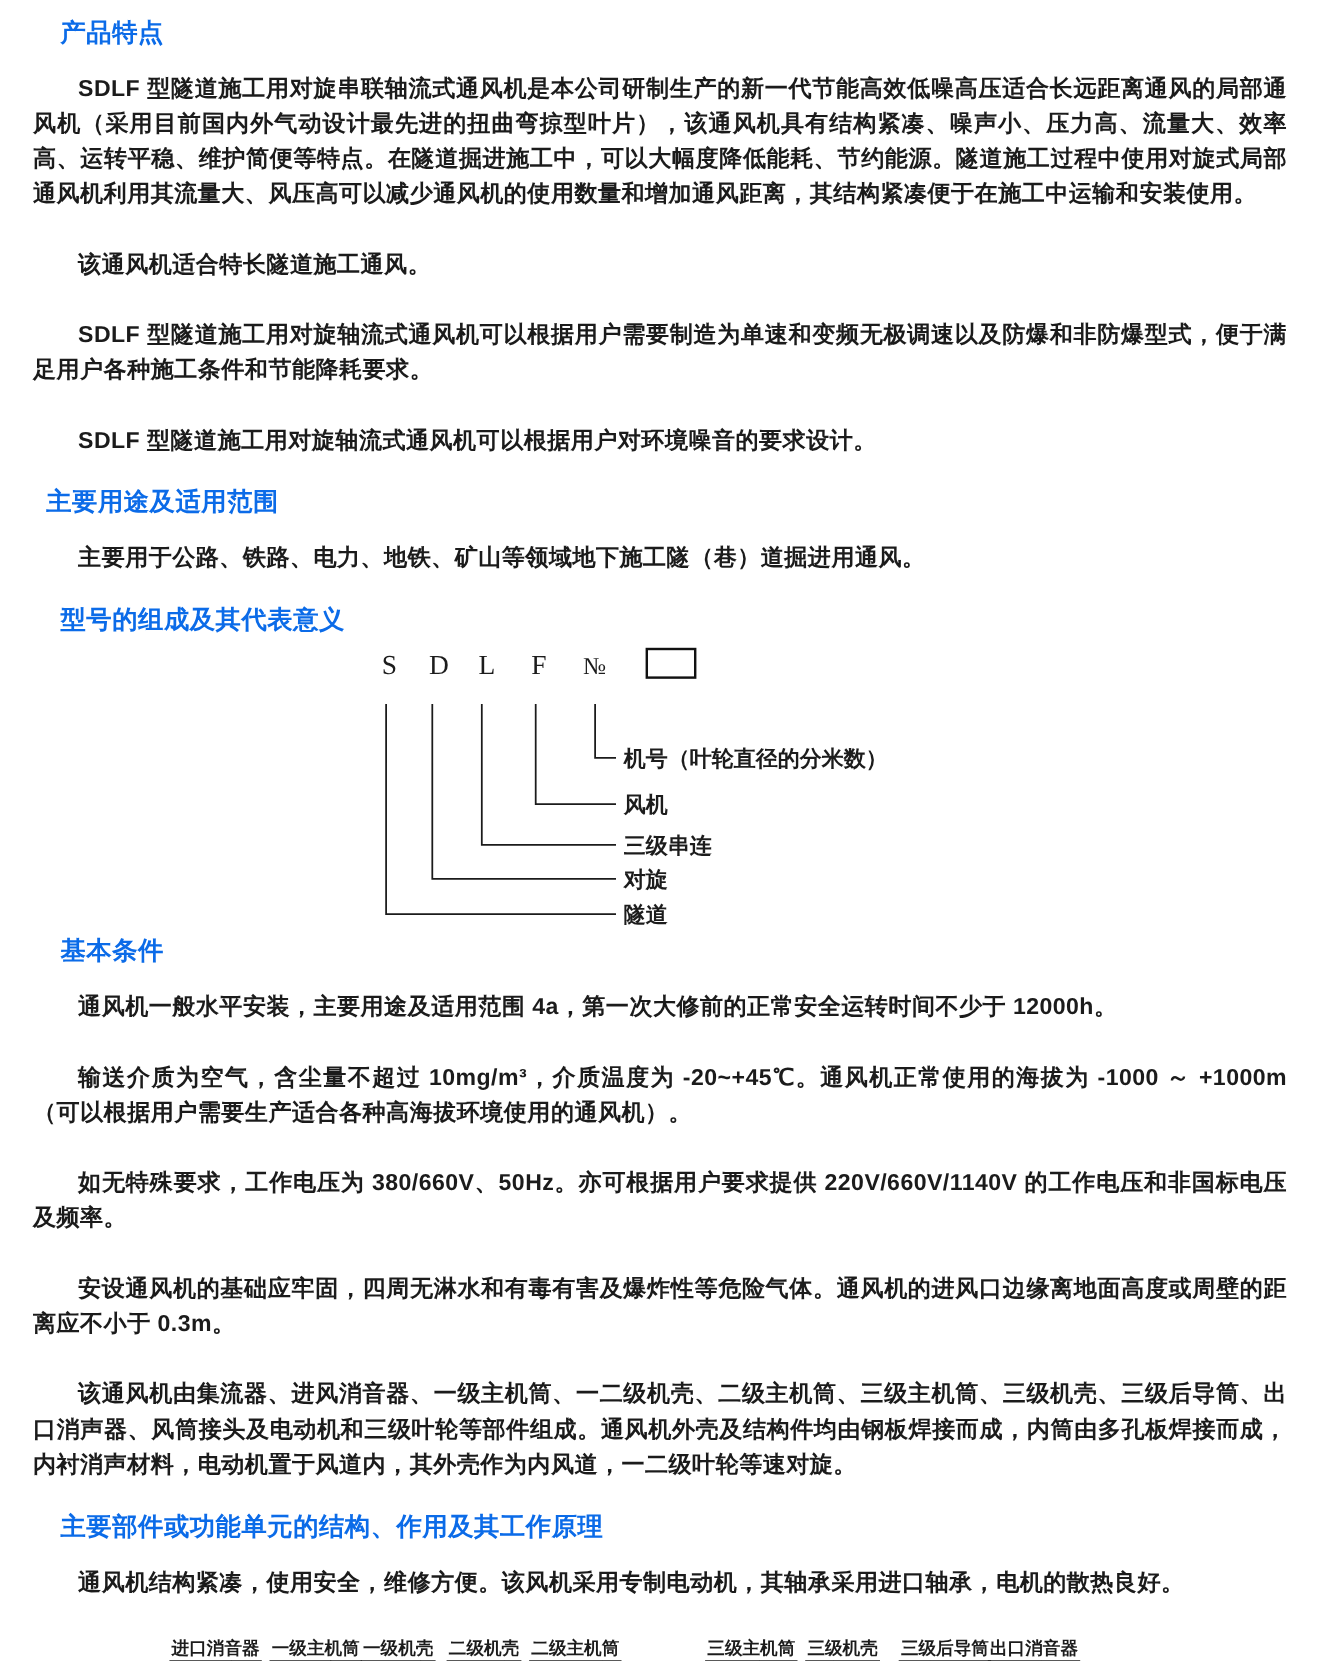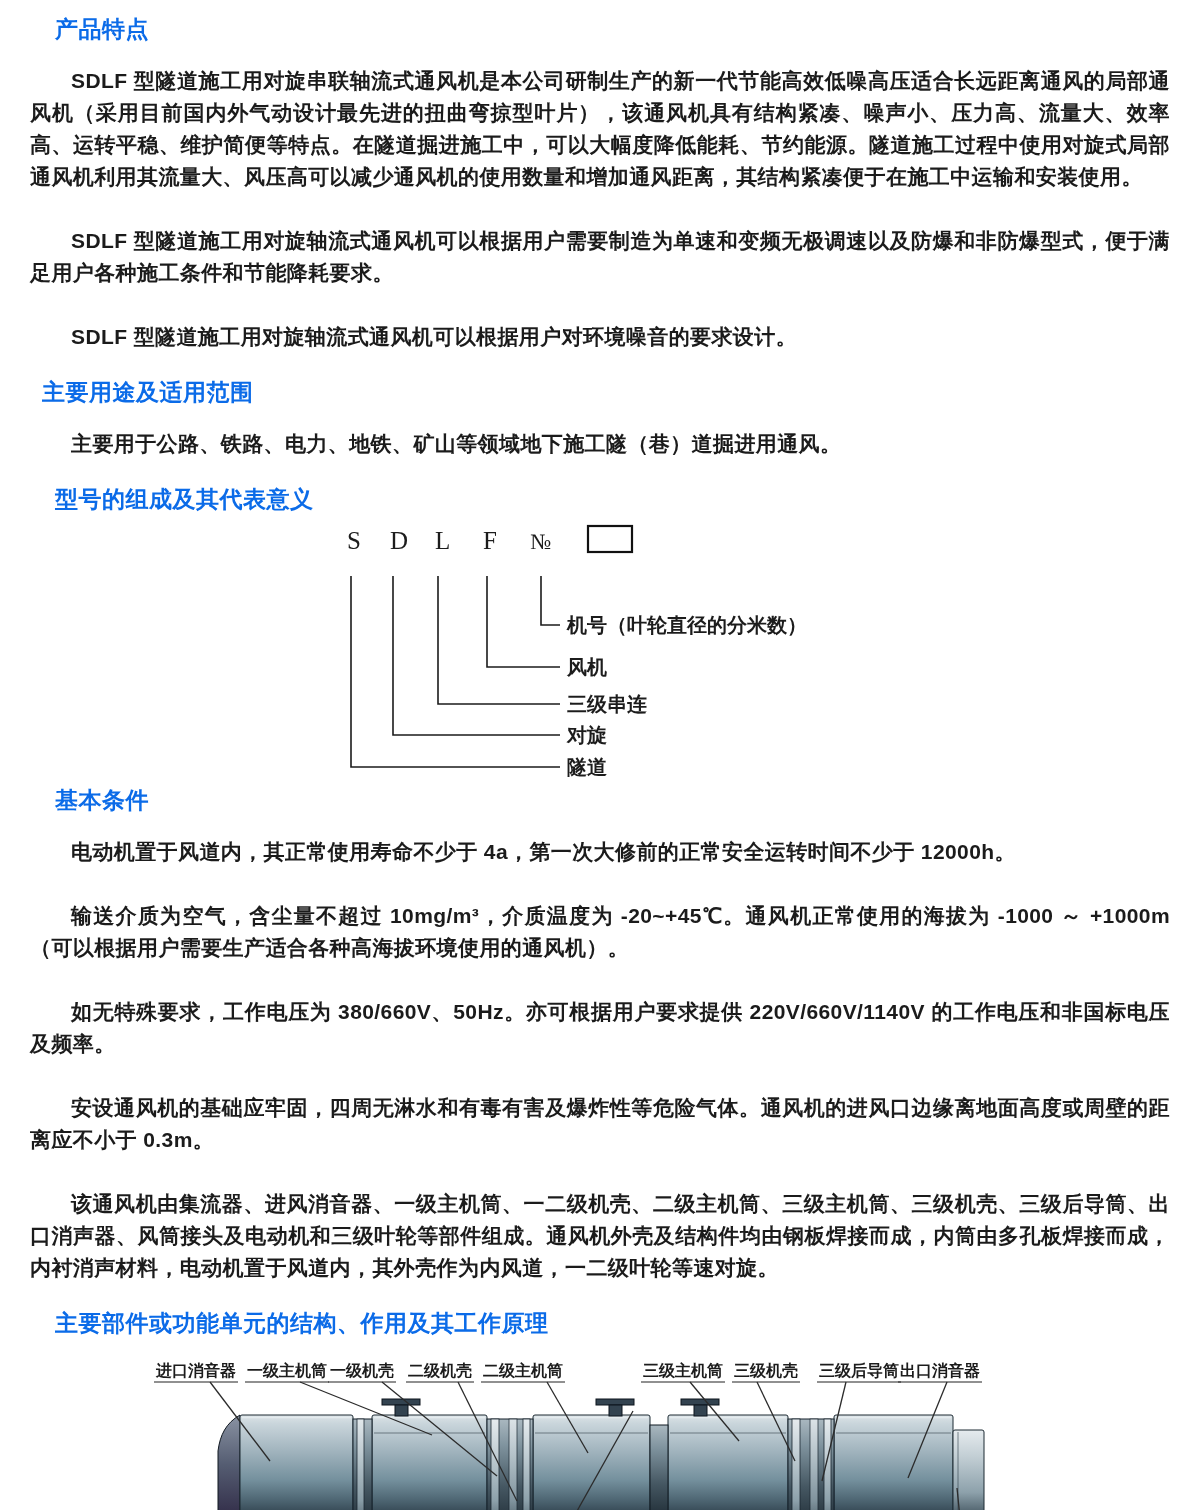--- a/index.html
+++ b/index.html
@@ -31,20 +31,21 @@
   .uline{stroke:#222;stroke-width:1.2;}
   .mline{stroke:#1b1b1b;stroke-width:1.6;fill:none;}
 </style>
 </head>
 <body>
 
 <div class="page">
 
   <h2 class="sec" style="color: rgb(11, 107, 232);">产品特点</h2>
   <p class="body">SDLF 型隧道施工用对旋串联轴流式通风机是本公司研制生产的新一代节能高效低噪高压适合长远距离通风的局部通风机（采用目前国内外气动设计最先进的扭曲弯掠型叶片），该通风机具有结构紧凑、噪声小、压力高、流量大、效率高、运转平稳、维护简便等特点。在隧道掘进施工中，可以大幅度降低能耗、节约能源。隧道施工过程中使用对旋式局部通风机利用其流量大、风压高可以减少通风机的使用数量和增加通风距离，其结构紧凑便于在施工中运输和安装使用。</p>
+  <p class="body">该通风机适合特长隧道施工通风。</p>
   <p class="body">SDLF 型隧道施工用对旋轴流式通风机可以根据用户需要制造为单速和变频无极调速以及防爆和非防爆型式，便于满足用户各种施工条件和节能降耗要求。</p>
   <p class="body">SDLF 型隧道施工用对旋轴流式通风机可以根据用户对环境噪音的要求设计。</p>
 
   <h2 class="sec" style="color: rgb(11, 107, 232); margin-left: 28px;">主要用途及适用范围</h2>
   <p class="body">主要用于公路、铁路、电力、地铁、矿山等领域地下施工隧（巷）道掘进用通风。</p>
 
   <h2 class="sec" style="color: rgb(11, 107, 232);">型号的组成及其代表意义</h2>
 
   <div class="fig fig-model">
     <svg width="1172" height="258" viewBox="0 0 1172 258">
@@ -64,28 +65,29 @@
 
       <text class="model-label" x="553" y="113">机号（叶轮直径的分米数）</text>
       <text class="model-label" x="553" y="155">风机</text>
       <text class="model-label" x="553" y="192">三级串连</text>
       <text class="model-label" x="553" y="223">对旋</text>
       <text class="model-label" x="553" y="255">隧道</text>
     </svg>
   </div>
 
   <h2 class="sec" style="color: rgb(11, 107, 232);">基本条件</h2>
-  <p class="body">电动机置于风道内，其正常使用寿命不少于 4a，第一次大修前的正常安全运转时间不少于 12000h。</p>
+  <p class="body">通风机一般水平安装，主要用途及适用范围 4a，第一次大修前的正常安全运转时间不少于 12000h。</p>
   <p class="body">输送介质为空气，含尘量不超过 10mg/m³，介质温度为 -20~+45℃。通风机正常使用的海拔为 -1000 ～ +1000m（可以根据用户需要生产适合各种高海拔环境使用的通风机）。</p>
   <p class="body">如无特殊要求，工作电压为 380/660V、50Hz。亦可根据用户要求提供 220V/660V/1140V 的工作电压和非国标电压及频率。</p>
   <p class="body">安设通风机的基础应牢固，四周无淋水和有毒有害及爆炸性等危险气体。通风机的进风口边缘离地面高度或周壁的距离应不小于 0.3m。</p>
 
   <p class="body">该通风机由集流器、进风消音器、一级主机筒、一二级机壳、二级主机筒、三级主机筒、三级机壳、三级后导筒、出口消声器、风筒接头及电动机和三级叶轮等部件组成。通风机外壳及结构件均由钢板焊接而成，内筒由多孔板焊接而成，内衬消声材料，电动机置于风道内，其外壳作为内风道，一二级叶轮等速对旋。</p>
 
   <h2 class="sec" style="color: rgb(11, 107, 232);">主要部件或功能单元的结构、作用及其工作原理</h2>
+  <p class="body">通风机结构紧凑，使用安全，维修方便。该风机采用专制电动机，其轴承采用进口轴承，电机的散热良好。</p>
 
   <div class="fig fig-machine">
     <svg width="1172" height="315" viewBox="14 0 1172 315">
       <defs>
         <linearGradient id="gBody" x1="0" y1="0" x2="0" y2="1">
           <stop offset="0" stop-color="#dde4e8"></stop>
             <stop offset=".07" stop-color="#c9d5db"></stop>
           <stop offset=".3" stop-color="#9fb2bc"></stop>
             <stop offset=".52" stop-color="#74909d"></stop>
           <stop offset=".68" stop-color="#4e6673"></stop>

